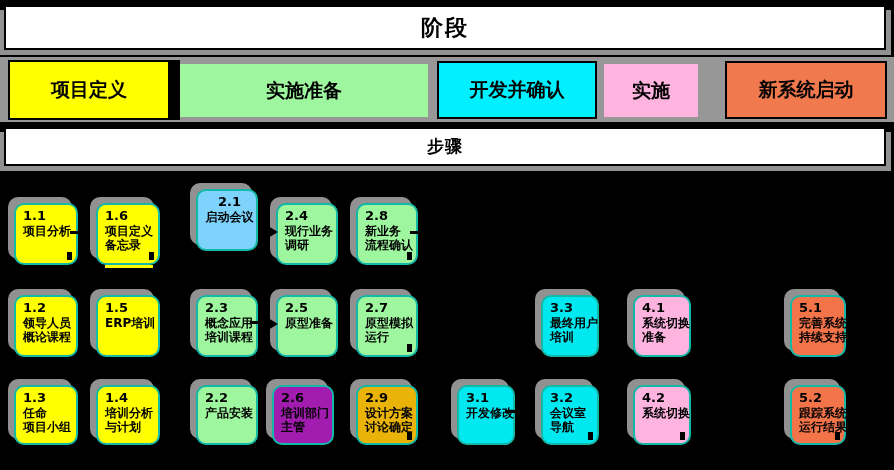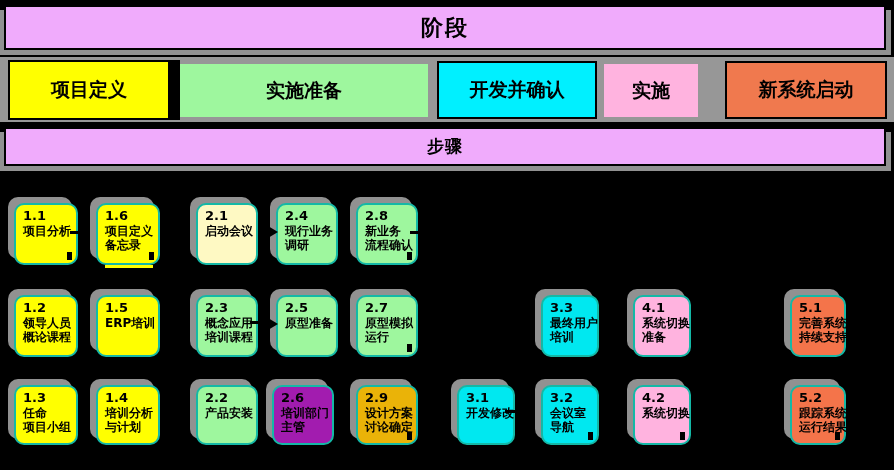--- a/index.html
+++ b/index.html
@@ -4,21 +4,21 @@
 <style>
   html,body{margin:0;padding:0;}
   body{
     width:894px;height:470px;position:relative;overflow:hidden;
     background:#000;
     font-family:"DejaVu Sans",sans-serif;
     font-weight:bold;color:#000;
   }
   .bar{
     position:absolute;left:4px;width:878px;
-    background:#f0abfc;border:2px solid #000;
+    background:#ffffff;border:2px solid #000;
     display:flex;align-items:center;justify-content:center;
     box-shadow:-5px 5px 0 #919191, 5px 5px 0 #919191;
   }
   #phase-bar{top:5px;height:41px;font-size:22px;letter-spacing:2px;}
   #steps-bar{top:127px;height:35px;font-size:17px;letter-spacing:1px;align-items:center;}
   #phase-band{
     position:absolute;left:0;top:57px;width:894px;height:65px;
     background:#979797;
   }
   .phase-box{
@@ -85,21 +85,21 @@
       <div class="notch"></div>
     </div>
     <div class="step-box" style="left: 96px; top: 203px; width: 64px; height: 62px; background: rgb(255, 255, 0);">
       <div class="step-num">1.6</div>
       <div class="step-label">
         <div>项目定义</div>
         <div>备忘录</div>
       </div>
       <div class="notch"></div>
     </div>
-    <div class="step-box" style="left: 196px; top: 203px; width: 62px; height: 62px; background: #fef9c3;">
+    <div class="step-box" style="left: 196px; top: 189px; width: 62px; height: 62px; background: #7dd3fc; text-align: center;">
       <div class="step-num">2.1</div>
       <div class="step-label">
         <div>启动会议</div>
       </div>
     </div>
     <div class="step-box" style="left: 276px; top: 203px; width: 62px; height: 62px; background: rgb(158, 247, 158);">
       <div class="step-num">2.4</div>
       <div class="step-label">
         <div>现行业务</div>
         <div>调研</div>

